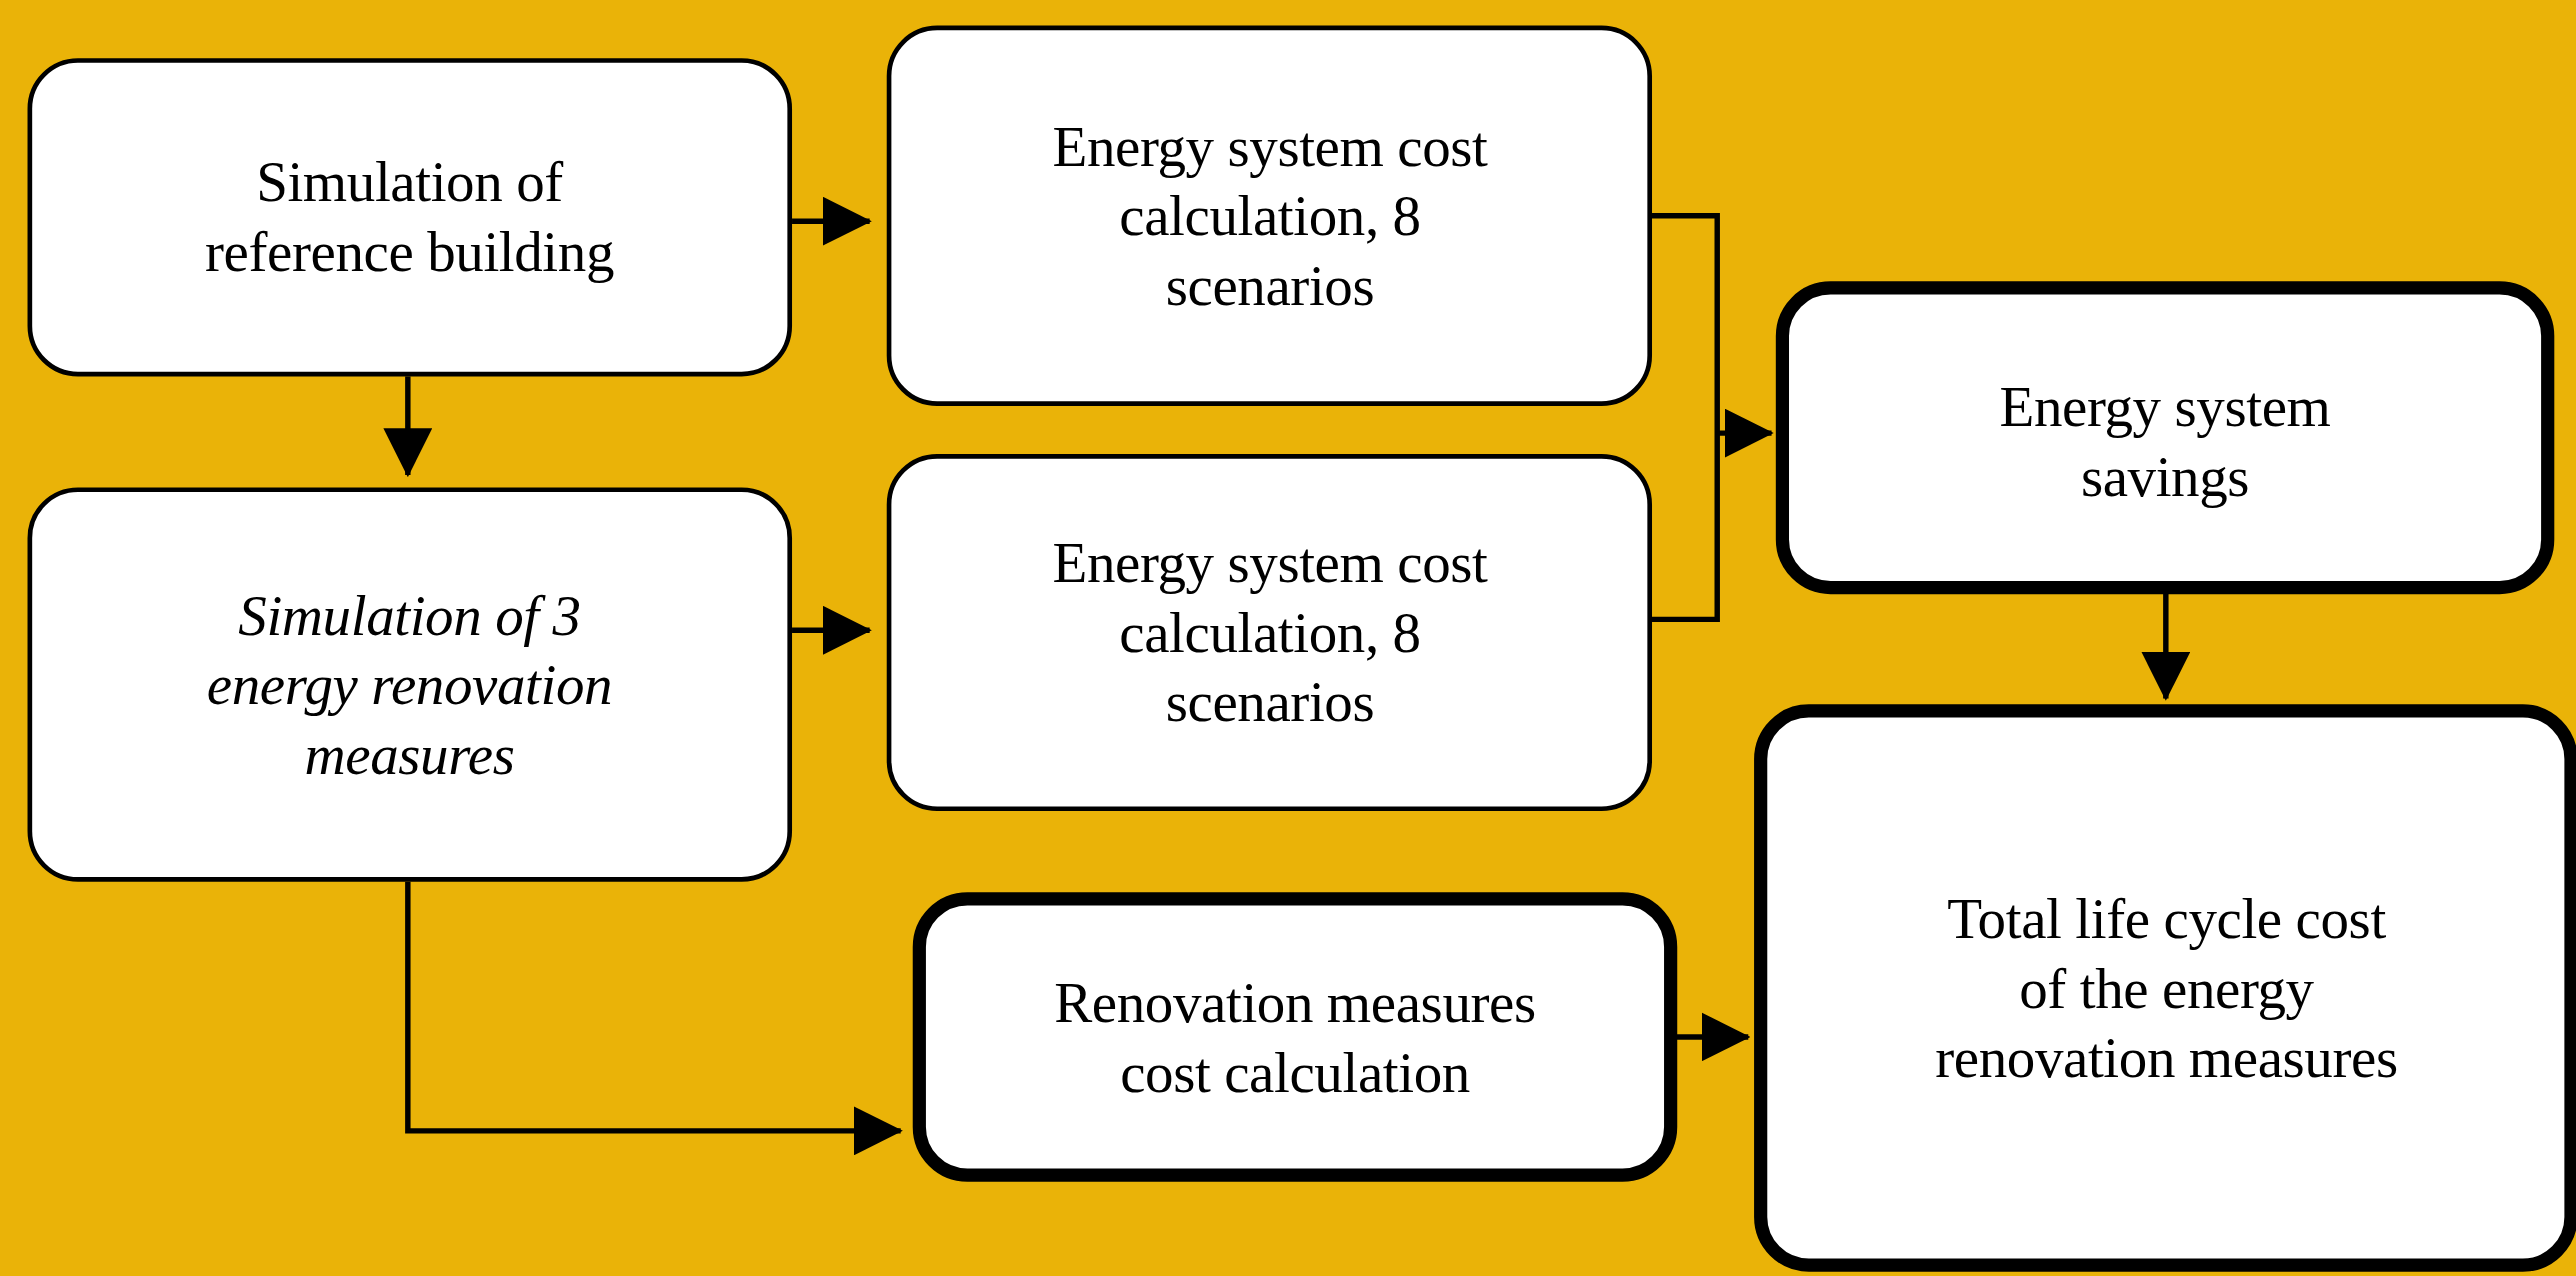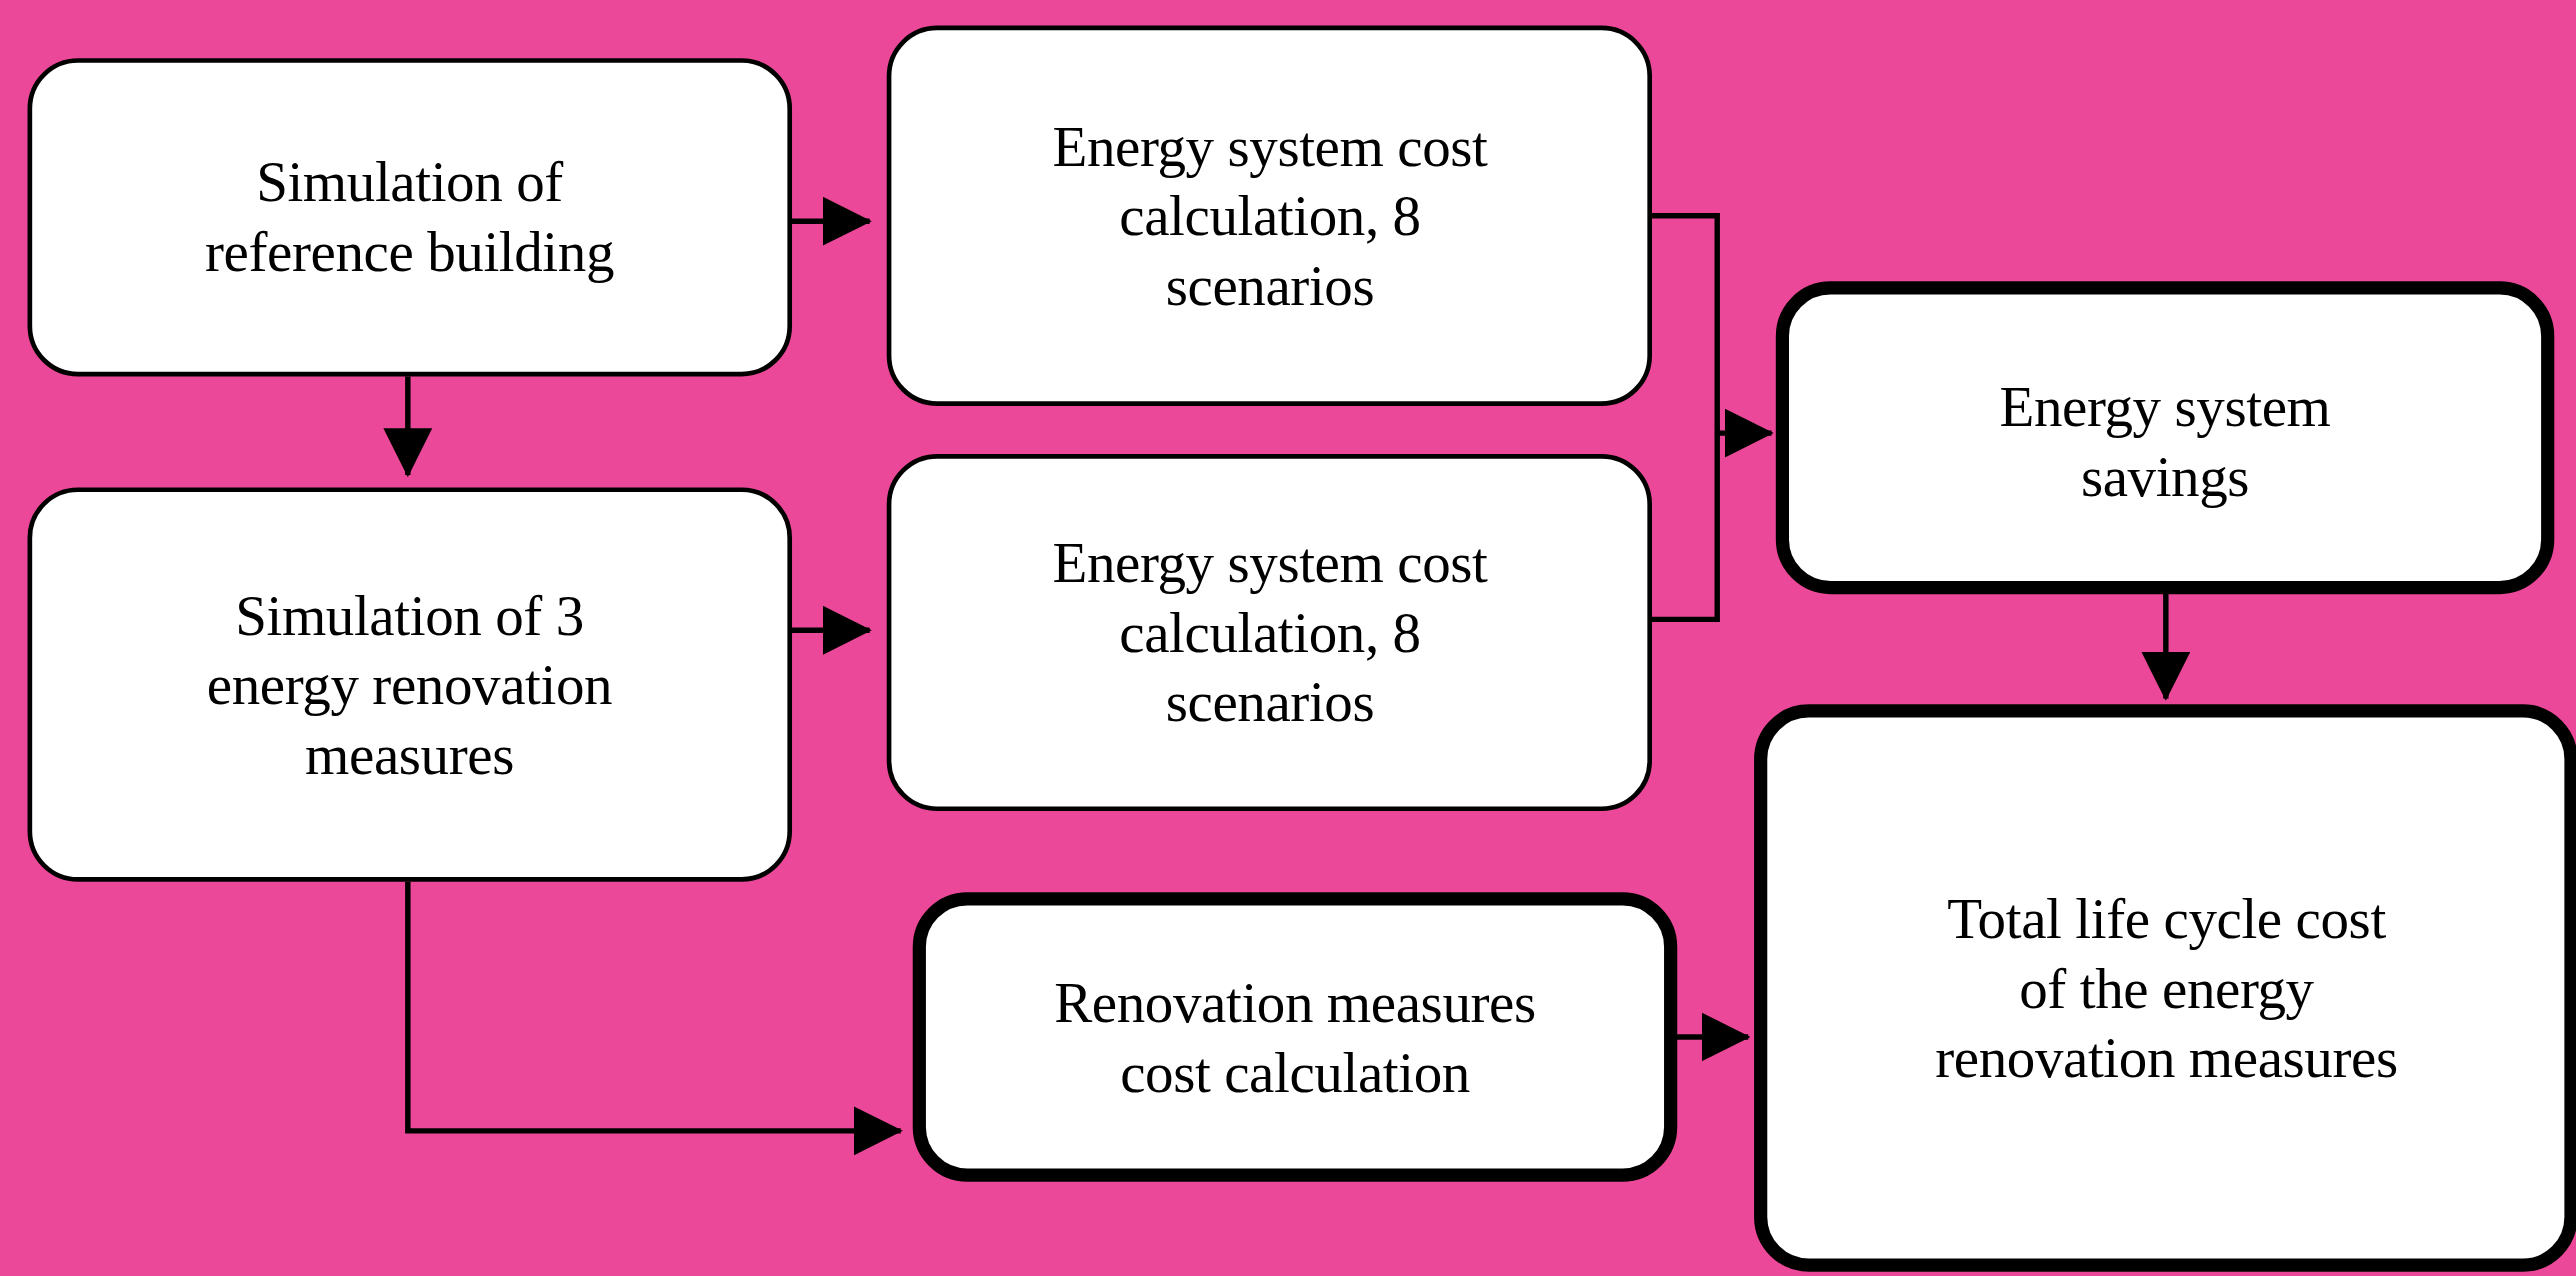--- a/index.html
+++ b/index.html
@@ -11,21 +11,21 @@
   body {
     width: 2576px;
     height: 1276px;
     overflow: hidden;
     font-family: "Liberation Serif", "DejaVu Serif", serif;
   }
   #flowchart-root {
     position: relative;
     width: 2576px;
     height: 1276px;
-    background: #ec4899;
+    background: #eab308;
   }
   svg#flow-svg {
     position: absolute;
     left: 0;
     top: 0;
     width: 2576px;
     height: 1276px;
     display: block;
   }
   .node-label {
@@ -114,21 +114,21 @@
 
   </svg>
 
   <div class="node-label" style="left:27px; top:58px; width:765px; height:318px;">Simulation of
 reference building</div>
 
   <div class="node-label" style="left:887px; top:26px; width:766px; height:380px;">Energy system cost
 calculation, 8
 scenarios</div>
 
-  <div class="node-label" style="left:27px; top:488px; width:765px; height:394px;">Simulation of 3
+  <div class="node-label" style="left:27px; top:488px; width:765px; height:394px;font-style:italic;">Simulation of 3
 energy renovation
 measures</div>
 
   <div class="node-label" style="left:887px; top:454px; width:766px; height:357px;">Energy system cost
 calculation, 8
 scenarios</div>
 
   <div class="node-label" style="left:913px; top:893px; width:764px; height:289px;">Renovation measures
 cost calculation</div>
 

